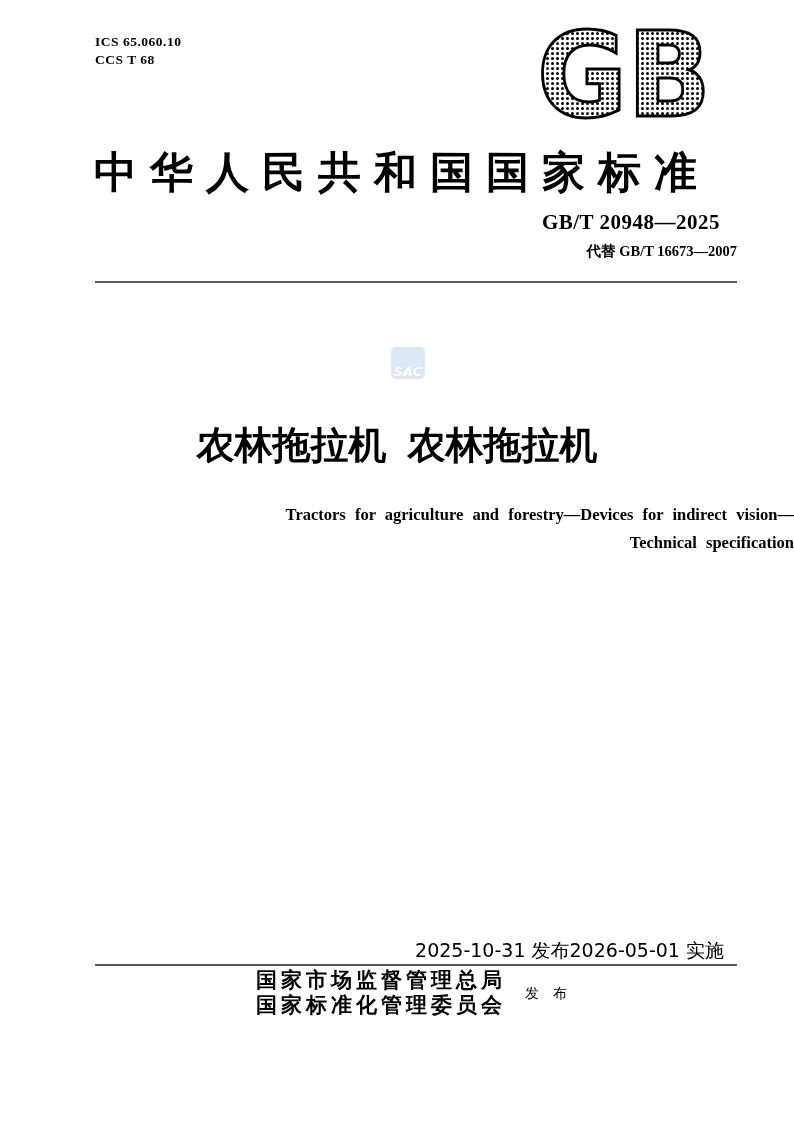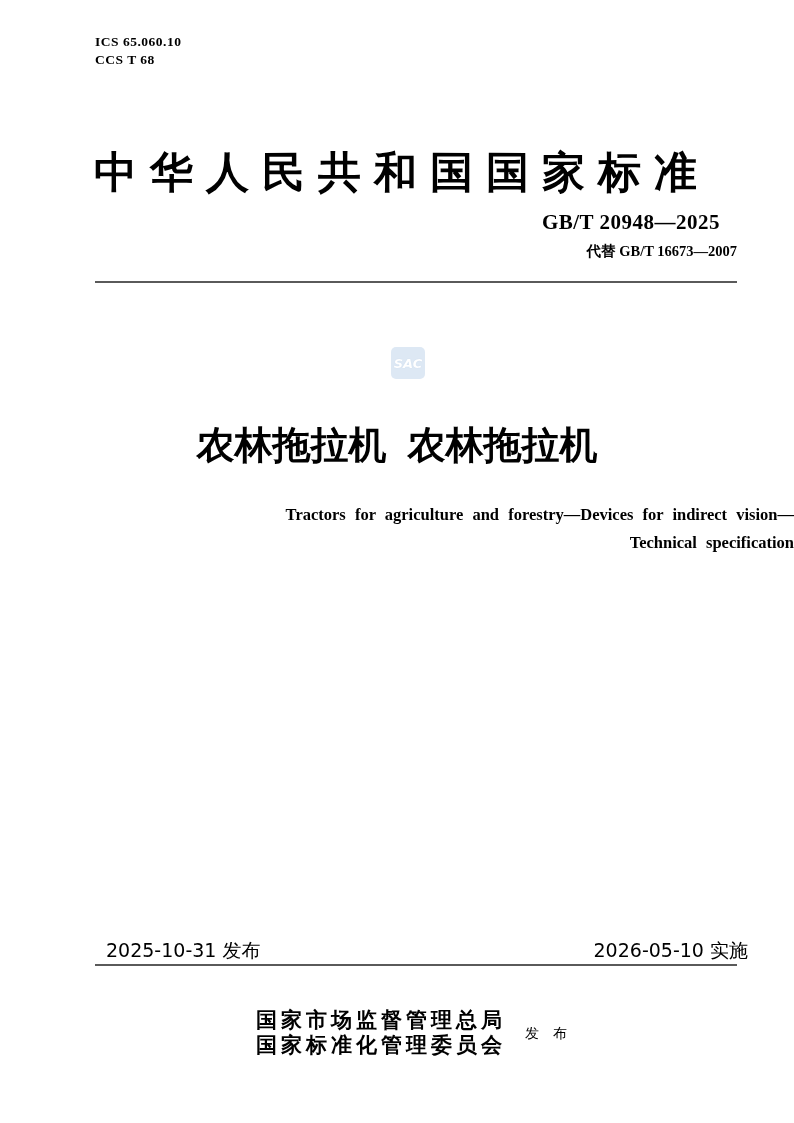--- a/index.html
+++ b/index.html
@@ -87,21 +87,21 @@
   
   .sac-watermark {
     position: absolute;
     left: 391px;
     top: 347px;
     width: 34px;
     height: 32px;
     background: #dde8f4;
     border-radius: 5px;
     display: flex;
-    align-items: center;
+    align-items: flex-end;
     justify-content: center;
     font-family: "DejaVu Sans", sans-serif;
     font-weight: bold;
     font-style: italic;
     font-size: 13px;
     color: #ffffff;
     text-shadow: 0 0 1px #bed3ea;
   }
 
   
@@ -129,35 +129,35 @@
     font-family: "Liberation Serif", serif;
     font-weight: bold;
     font-size: 16.5px;
     line-height: 28px;
     word-spacing: 5px;
   }
 
   
   .dates {
     position: absolute;
-    left: 106px;
+    left: 82px;
     top: 938px;
     width: 642px;
     display: flex;
-    justify-content: space-between;
+    justify-content: flex-end;
     font-family: "DejaVu Sans", sans-serif;
     font-size: 19px;
     white-space: nowrap;
   }
 
   
   .issuer {
     position: absolute;
     left: 256px;
-    top: 1008px;
+    top: 968px;
     display: flex;
     align-items: center;
     gap: 19px;
   }
   .issuer-lines {
     font-family: "Liberation Serif", serif;
     font-weight: bold;
     font-size: 21px;
     letter-spacing: 4px;
     line-height: 25px;
@@ -174,20 +174,31 @@
 </head>
 <body>
 
 <div class="page">
 
   <div class="codes">
     <div>ICS 65.060.10</div>
     <div>CCS T 68</div>
   </div>
 
+  <div class="gb-logo">
+    <svg width="178" height="94" viewBox="0 0 178 94">
+      <defs>
+        <pattern id="halftone" width="5" height="5" patternUnits="userSpaceOnUse">
+          <rect width="5" height="5" fill="#ffffff"></rect>
+          <circle cx="2.5" cy="2.5" r="1.5" fill="#000000"></circle>
+        </pattern>
+      </defs>
+      <text x="2" y="90" font-family="DejaVu Sans, sans-serif" font-weight="bold" font-size="118" textLength="174" lengthAdjust="spacingAndGlyphs" fill="url(#halftone)" stroke="#000000" stroke-width="3">GB</text>
+    </svg>
+  </div>
 
   <div class="national-title">中华人民共和国国家标准</div>
 
   <div class="std-block">
     <div class="std-number">GB/T 20948—2025</div>
     <div class="replaces-note">代替 GB/T 16673—2007</div>
   </div>
 
   <div class="rule rule-top"></div>
 
@@ -200,21 +211,21 @@
     <span>农林拖拉机</span>
   </div>
 
   <div class="en-title">
     <div>Tractors for agriculture and forestry—Devices for indirect vision—</div>
     <div>Technical specification</div>
   </div>
 
   <div class="dates">
     <span>2025-10-31 发布</span>
-    <span>2026-05-10 实施</span>
+    <span>2026-05-01 实施</span>
   </div>
 
   <div class="rule rule-bottom"></div>
 
   <div class="issuer">
     <div class="issuer-lines">
       <div>国家市场监督管理总局</div>
       <div>国家标准化管理委员会</div>
     </div>
     <div class="issue-label">发　布</div>

